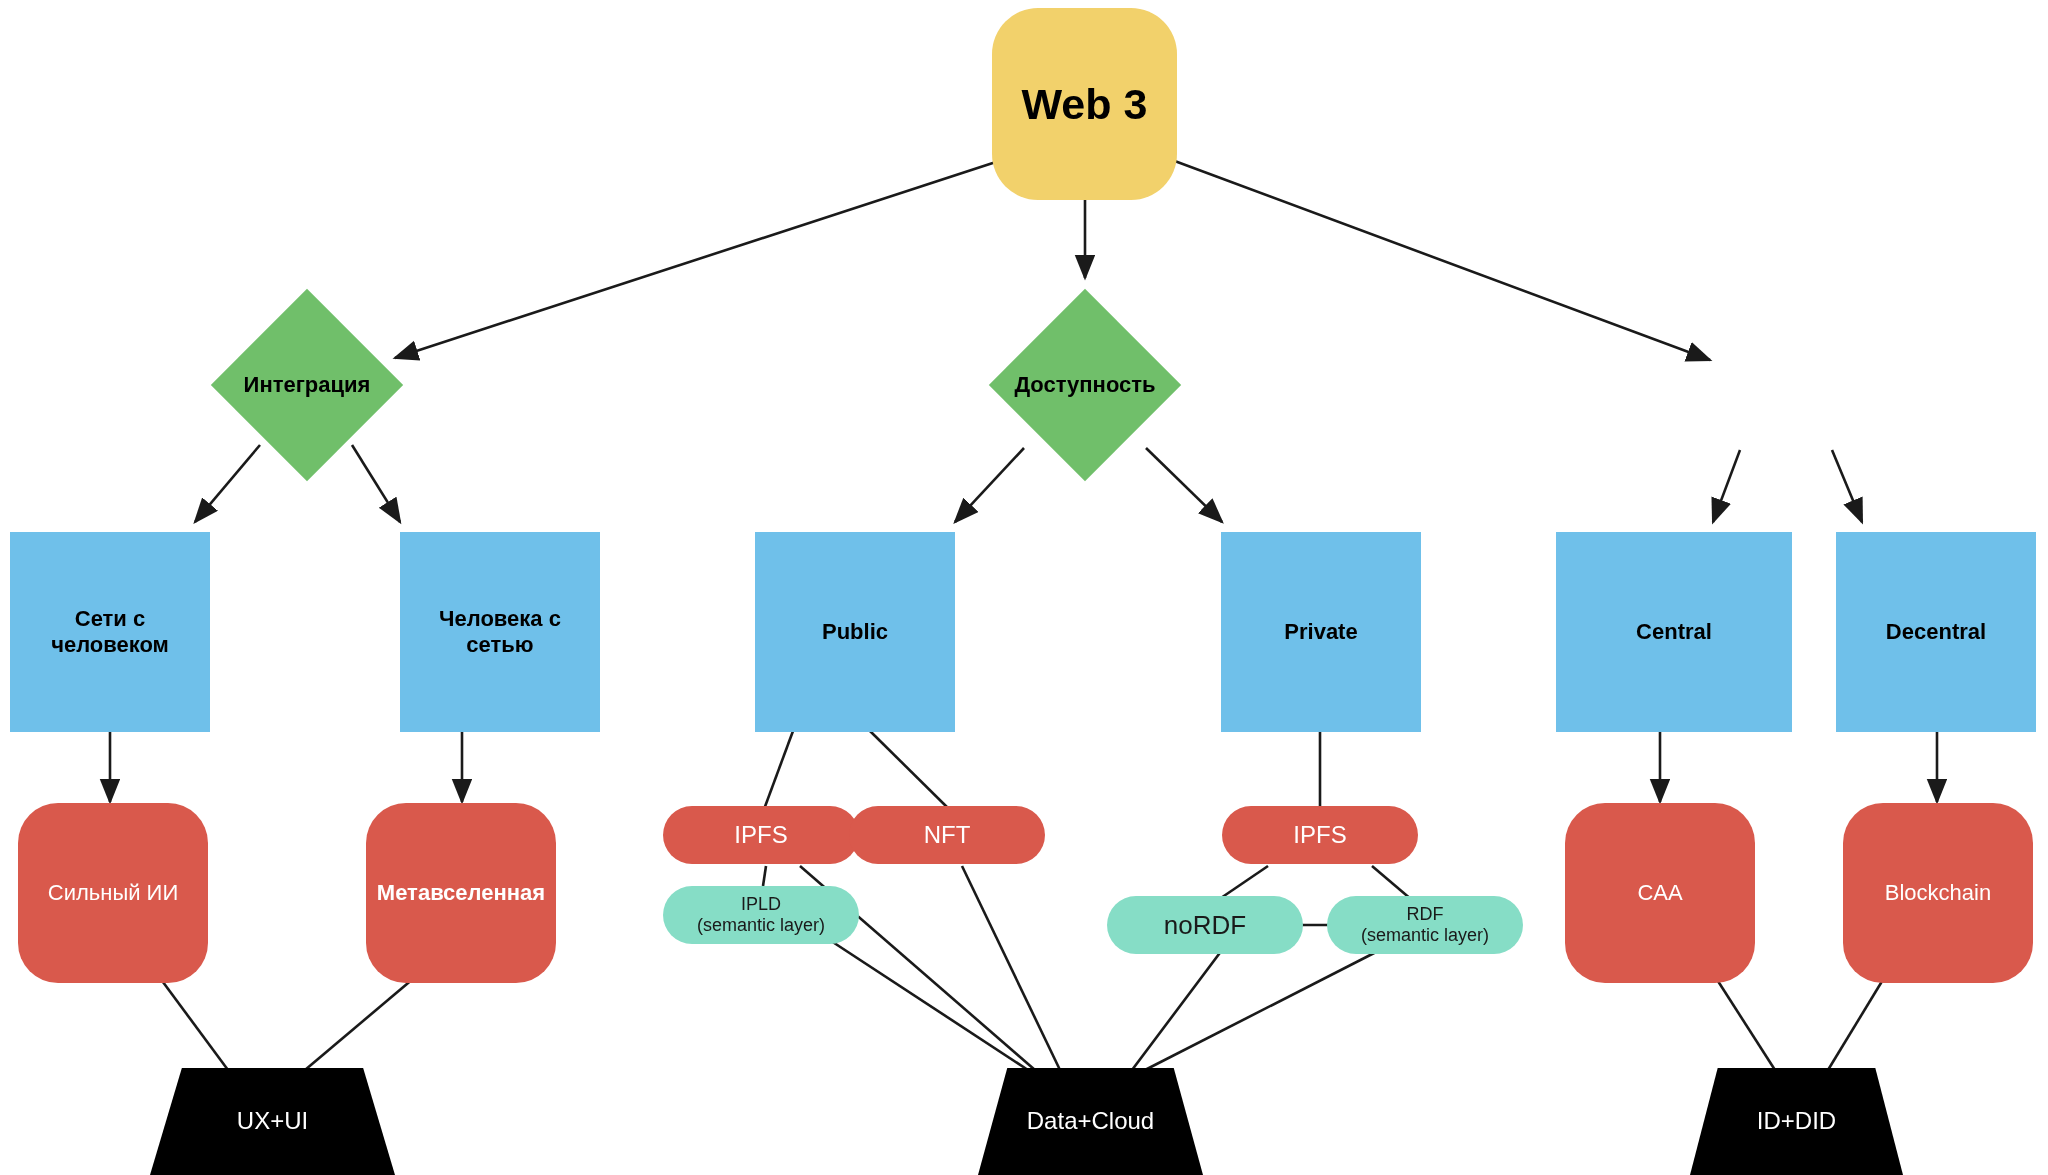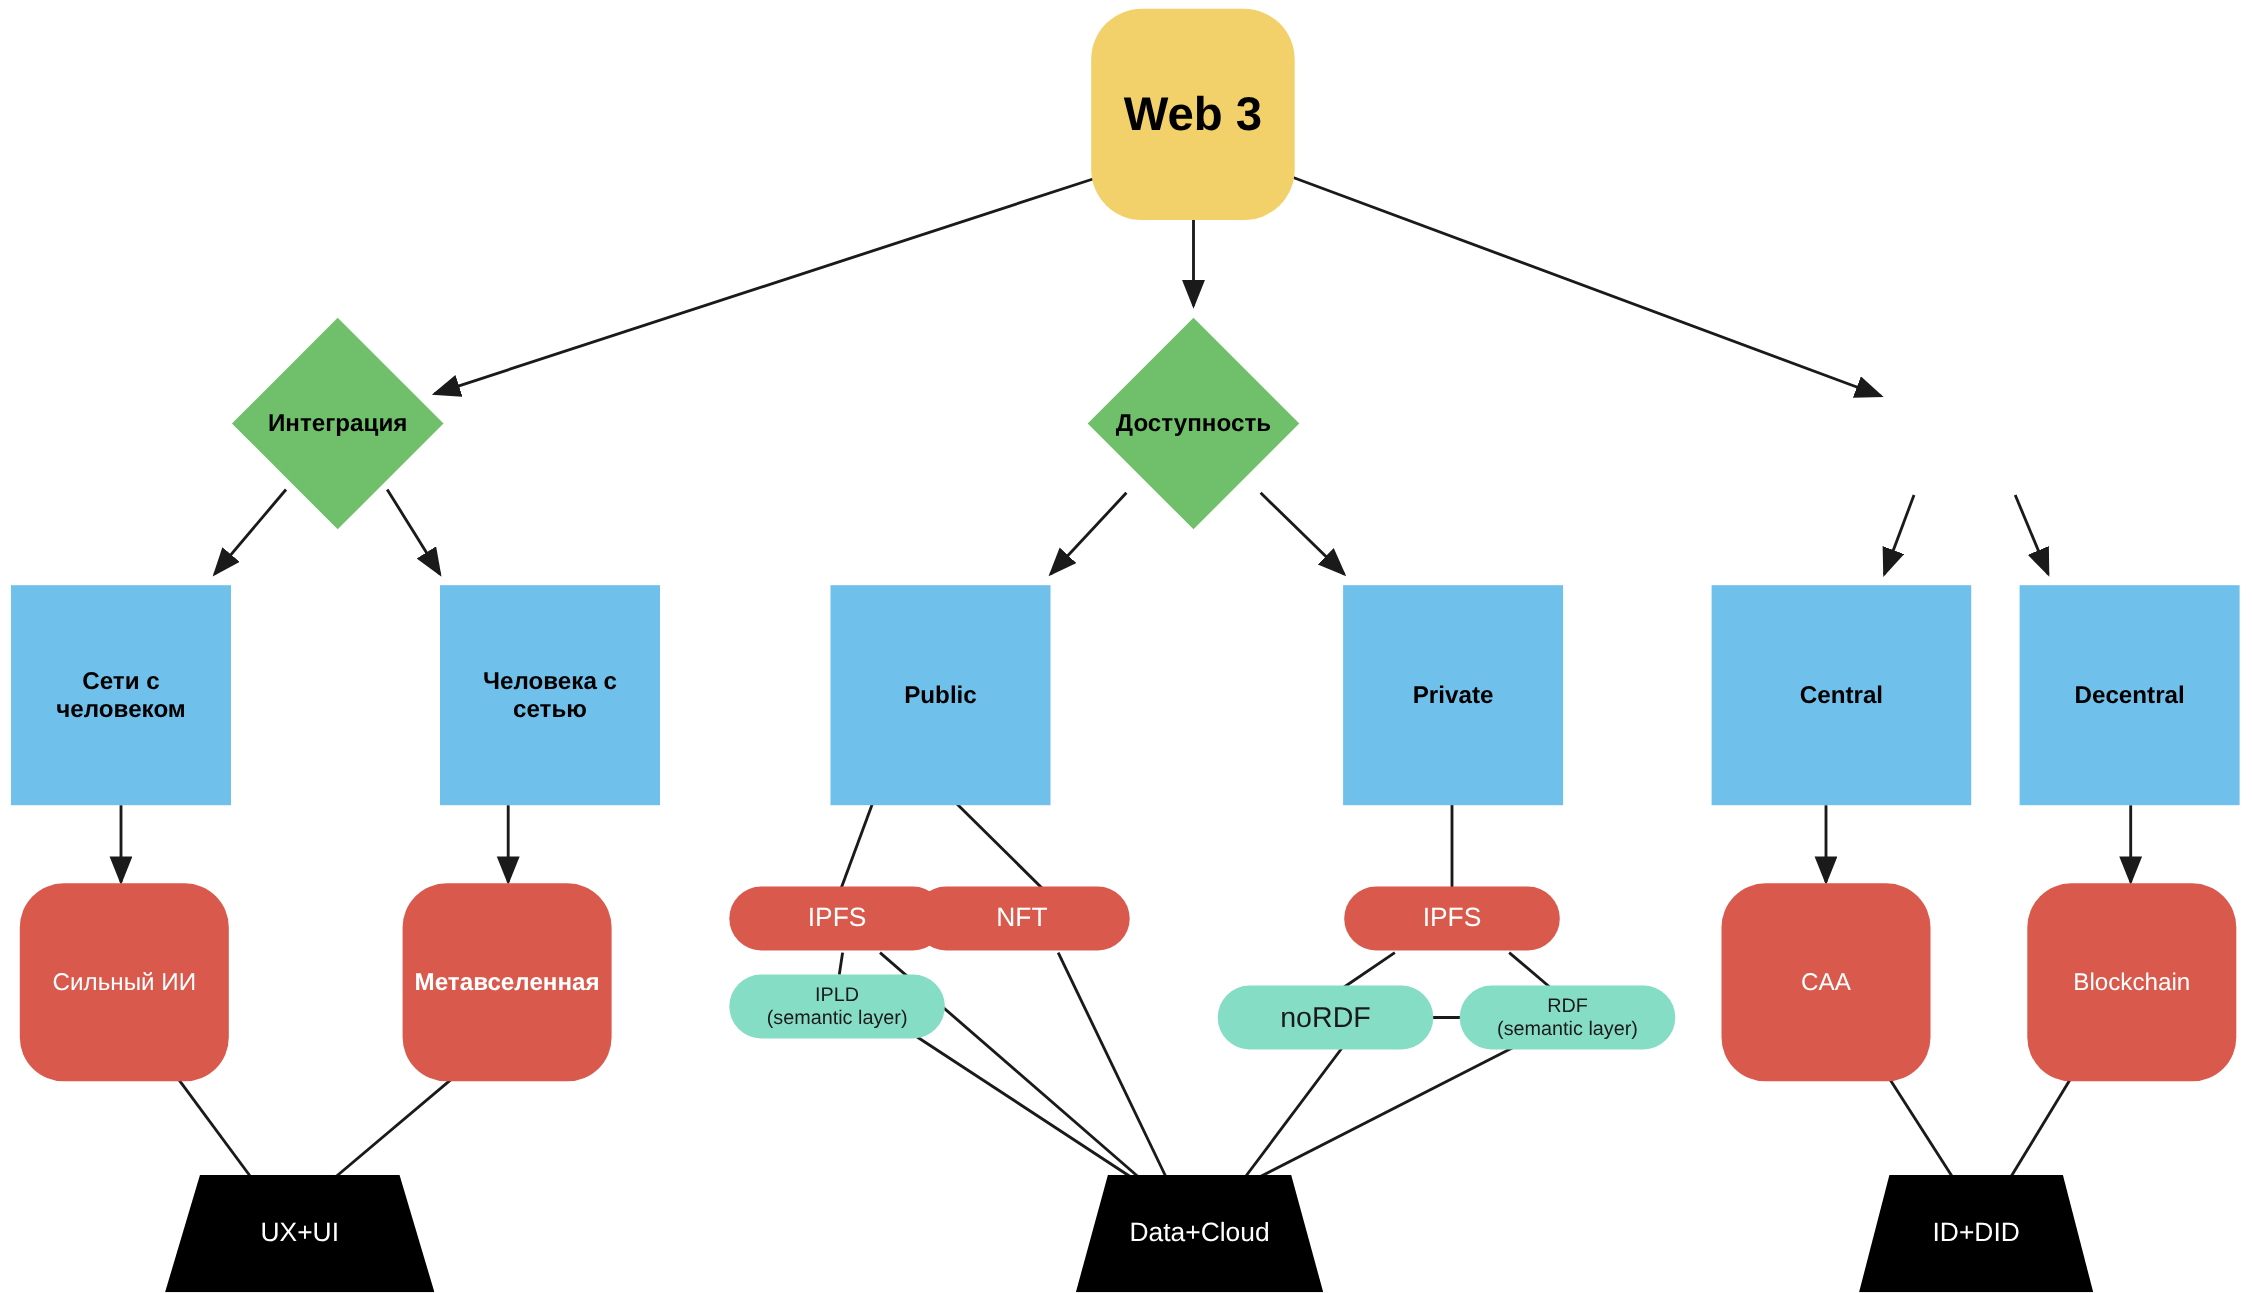--- a/index.html
+++ b/index.html
@@ -230,21 +230,21 @@
   </div>
 
   <div class="node n-red" style="left:1843px; top:803px; width:190px; height:180px;">
     <span class="node-label">Blockchain</span>
   </div>
 
   <div class="node n-pill" style="left:663px; top:806px; width:196px; height:58px;">
     <span class="node-label">IPFS</span>
   </div>
 
-  <div class="node n-pill" style="left:831px; top:806px; width:196px; height:58px;">
+  <div class="node n-pill" style="left:849px; top:806px; width:196px; height:58px;">
     <span class="node-label">NFT</span>
   </div>
 
   <div class="node n-pill" style="left:1222px; top:806px; width:196px; height:58px;">
     <span class="node-label">IPFS</span>
   </div>
 
   <div class="node n-teal" style="left:663px; top:886px; width:196px; height:58px;">
     <span class="node-label">IPLD
 (semantic layer)</span>

